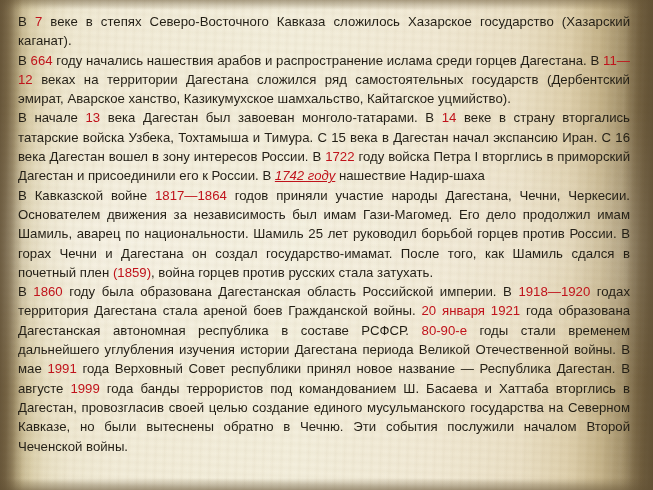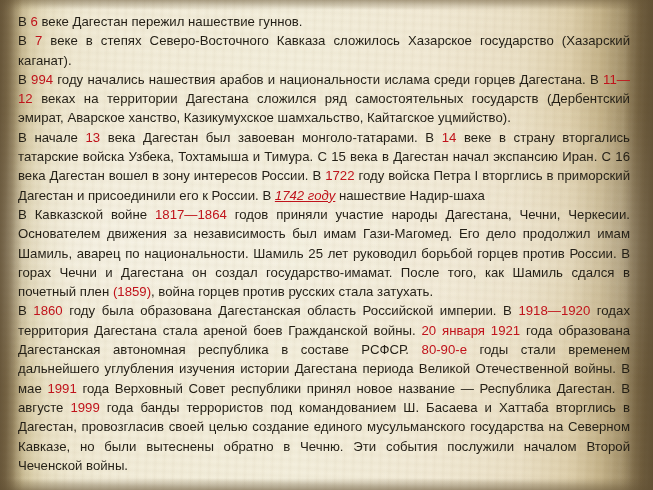--- a/index.html
+++ b/index.html
@@ -99,20 +99,19 @@
 <body>
 
 <div class="slide">
   <div class="paper-tex"></div>
   <div class="edge-top"></div>
   <div class="edge-bottom"></div>
   <div class="edge-left"></div>
   <div class="edge-right"></div>
 
   <div class="content" id="body-text">
-      <p class="para"><span>В </span><span class="hl">6</span><span> веке Дагестан пережил нашествие гуннов.</span></p>
       <p class="para"><span>В </span><span class="hl">7</span><span> веке в степях Северо-Восточного Кавказа сложилось Хазарское государство (Хазарский каганат).</span></p>
-      <p class="para"><span>В </span><span class="hl">994</span><span> году начались нашествия арабов и национальности ислама среди горцев Дагестана. В </span><span class="hl">11—12</span><span> веках на территории Дагестана сложился ряд самостоятельных государств (Дербентский эмират, Аварское ханство, Казикумухское шамхальство, Кайтагское уцмийство).</span></p>
+      <p class="para"><span>В </span><span class="hl">664</span><span> году начались нашествия арабов и распространение ислама среди горцев Дагестана. В </span><span class="hl">11—12</span><span> веках на территории Дагестана сложился ряд самостоятельных государств (Дербентский эмират, Аварское ханство, Казикумухское шамхальство, Кайтагское уцмийство).</span></p>
       <p class="para"><span>В начале </span><span class="hl">13</span><span> века Дагестан был завоеван монголо-татарами. В </span><span class="hl">14</span><span> веке в страну вторгались татарские войска Узбека, Тохтамыша и Тимура. С 15 века в Дагестан начал экспансию Иран. С 16 века Дагестан вошел в зону интересов России. В </span><span class="hl">1722</span><span> году войска Петра I вторглись в приморский Дагестан и присоединили его к России. В </span><span class="hl-u">1742 году</span><span> нашествие Надир-шаха</span></p>
       <p class="para"><span>В Кавказской войне </span><span class="hl">1817—1864</span><span> годов приняли участие народы Дагестана, Чечни, Черкесии. Основателем движения за независимость был имам Гази-Магомед. Его дело продолжил имам Шамиль, аварец по национальности. Шамиль 25 лет руководил борьбой горцев против России. В горах Чечни и Дагестана он создал государство-имамат. После того, как Шамиль сдался в почетный плен </span><span class="hl">(1859)</span><span>, война горцев против русских стала затухать.</span></p>
       <p class="para"><span>В </span><span class="hl">1860</span><span> году была образована Дагестанская область Российской империи. В </span><span class="hl">1918—1920</span><span> годах территория Дагестана стала ареной боев Гражданской войны. </span><span class="hl">20 января 1921</span><span> года образована Дагестанская автономная республика в составе РСФСР. </span><span class="hl">80-90-е</span><span> годы стали временем дальнейшего углубления изучения истории Дагестана периода Великой Отечественной войны. В мае </span><span class="hl">1991</span><span> года Верховный Совет республики принял новое название — Республика Дагестан. В августе </span><span class="hl">1999</span><span> года банды террористов под командованием Ш. Басаева и Хаттаба вторглись в Дагестан, провозгласив своей целью создание единого мусульманского государства на Северном Кавказе, но были вытеснены обратно в Чечню. Эти события послужили началом Второй Чеченской войны.</span></p>
     </div>
 </div>
 
 </body></html>

